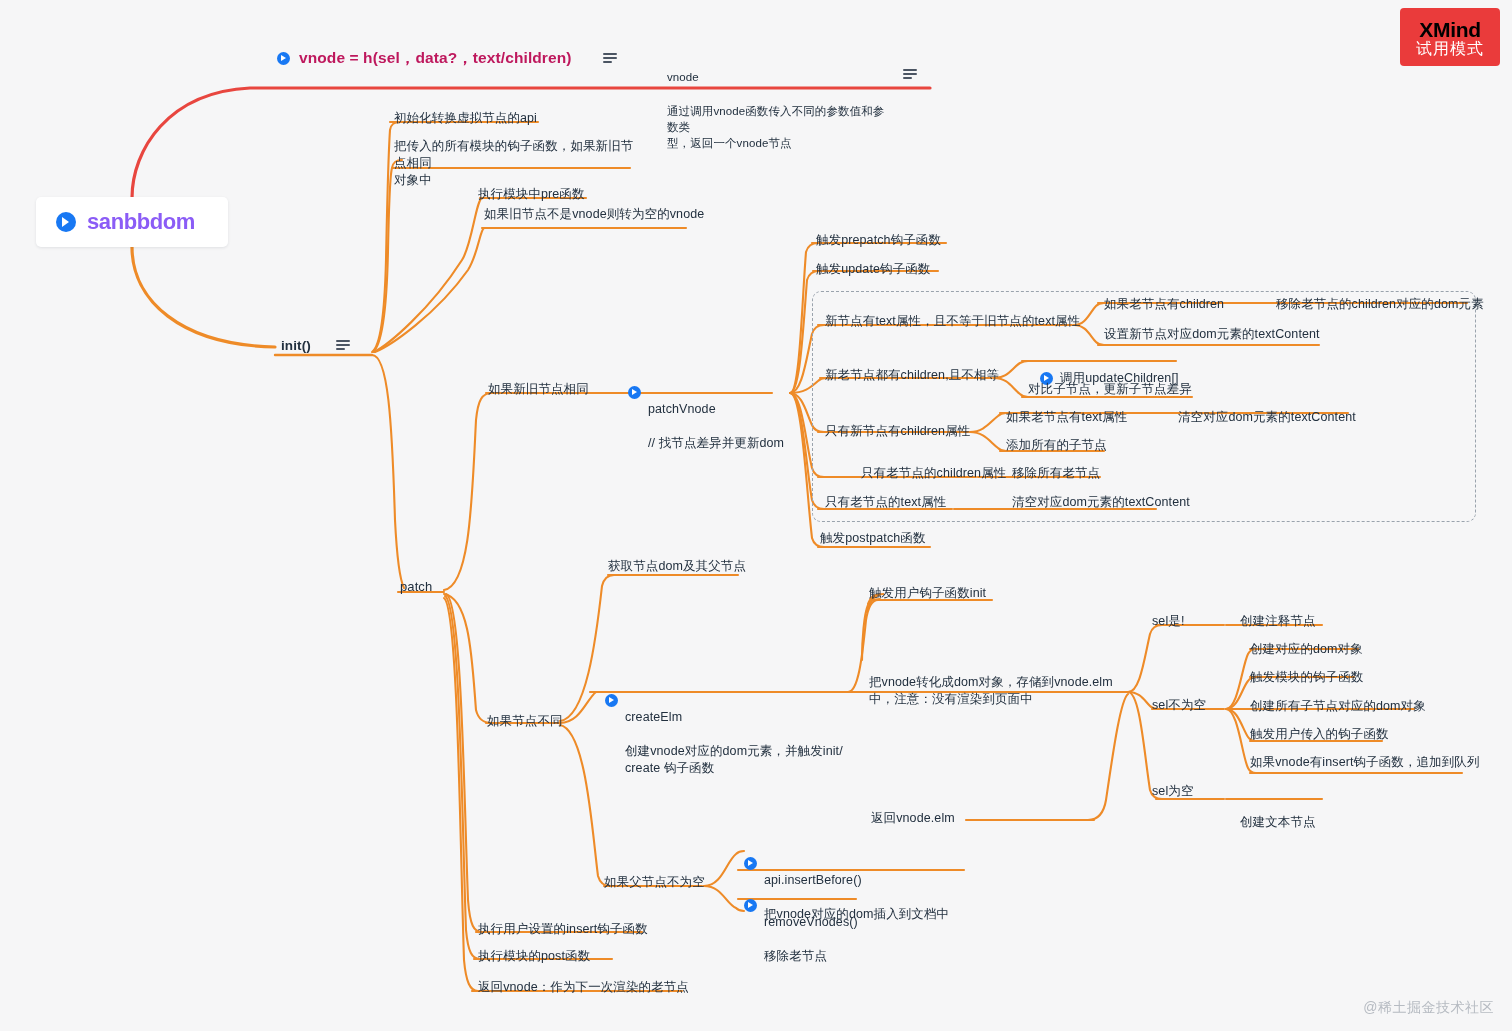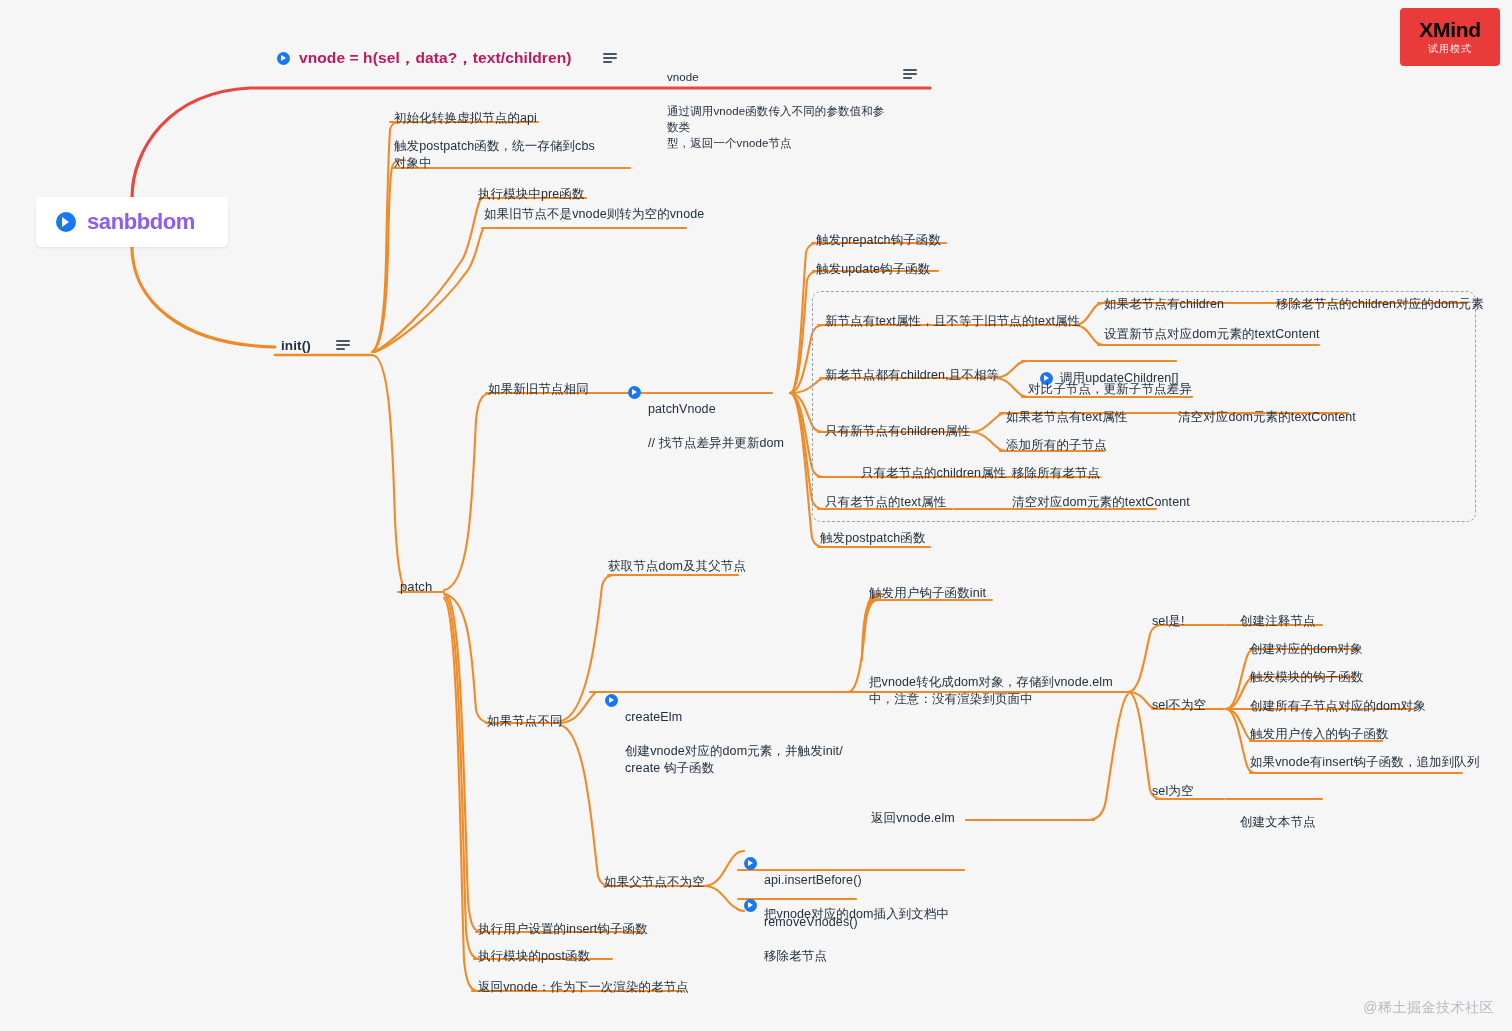--- a/index.html
+++ b/index.html
@@ -161,21 +161,21 @@
   }
   #xmind-badge .bn {
     color: #000000;
     font-size: 21px;
     font-weight: bold;
     letter-spacing: -0.3px;
     line-height: 22px;
   }
   #xmind-badge .bs {
     color: #ffffff;
-    font-size: 10px;
+    font-size: 16px;
     line-height: 14px;
     letter-spacing: 1px;
     text-align: right;
   }
 
   
   #watermark {
     position: absolute;
     right: 18px;
     bottom: 14px;
@@ -348,21 +348,21 @@
       <span class="notes-icon" style="margin-top:17px; flex:none;"><i></i><i></i><i></i></span>
     </div>
   </div>
 
   <div class="node bold" style="left:281px; top:337px; display:flex; align-items:center; gap:25px;">
     <span style="font-size:13.5px;">init()</span>
     <span class="notes-icon"><i></i><i></i><i></i></span>
   </div>
 
   <div class="node" style="left:394px; top:110px;">初始化转换虚拟节点的api</div>
-  <div class="node" style="left:394px; top:138px; width:250px;">触发postpatch函数，统一存储到cbs
+  <div class="node" style="left:394px; top:138px; width:250px;">把传入的所有模块的钩子函数，如果新旧节点相同
 对象中</div>
   <div class="node" style="left:478px; top:186px;">执行模块中pre函数</div>
   <div class="node" style="left:478px; top:206px;margin-left:6px;">如果旧节点不是vnode则转为空的vnode</div>
 
   <div class="node" style="left:400px; top:578px; font-size:13px;">patch</div>
 
   <div class="node" style="left:488px; top:381px;">如果新旧节点相同</div>
 
   <div class="node" style="left:628px; top:367px;">
     <div class="row">

